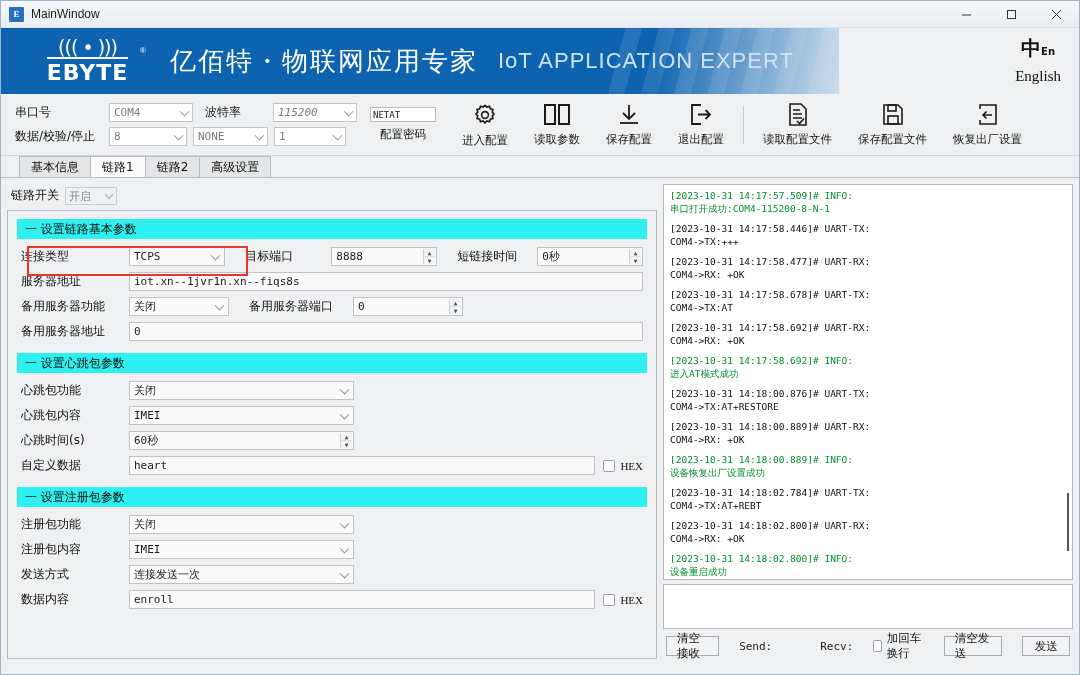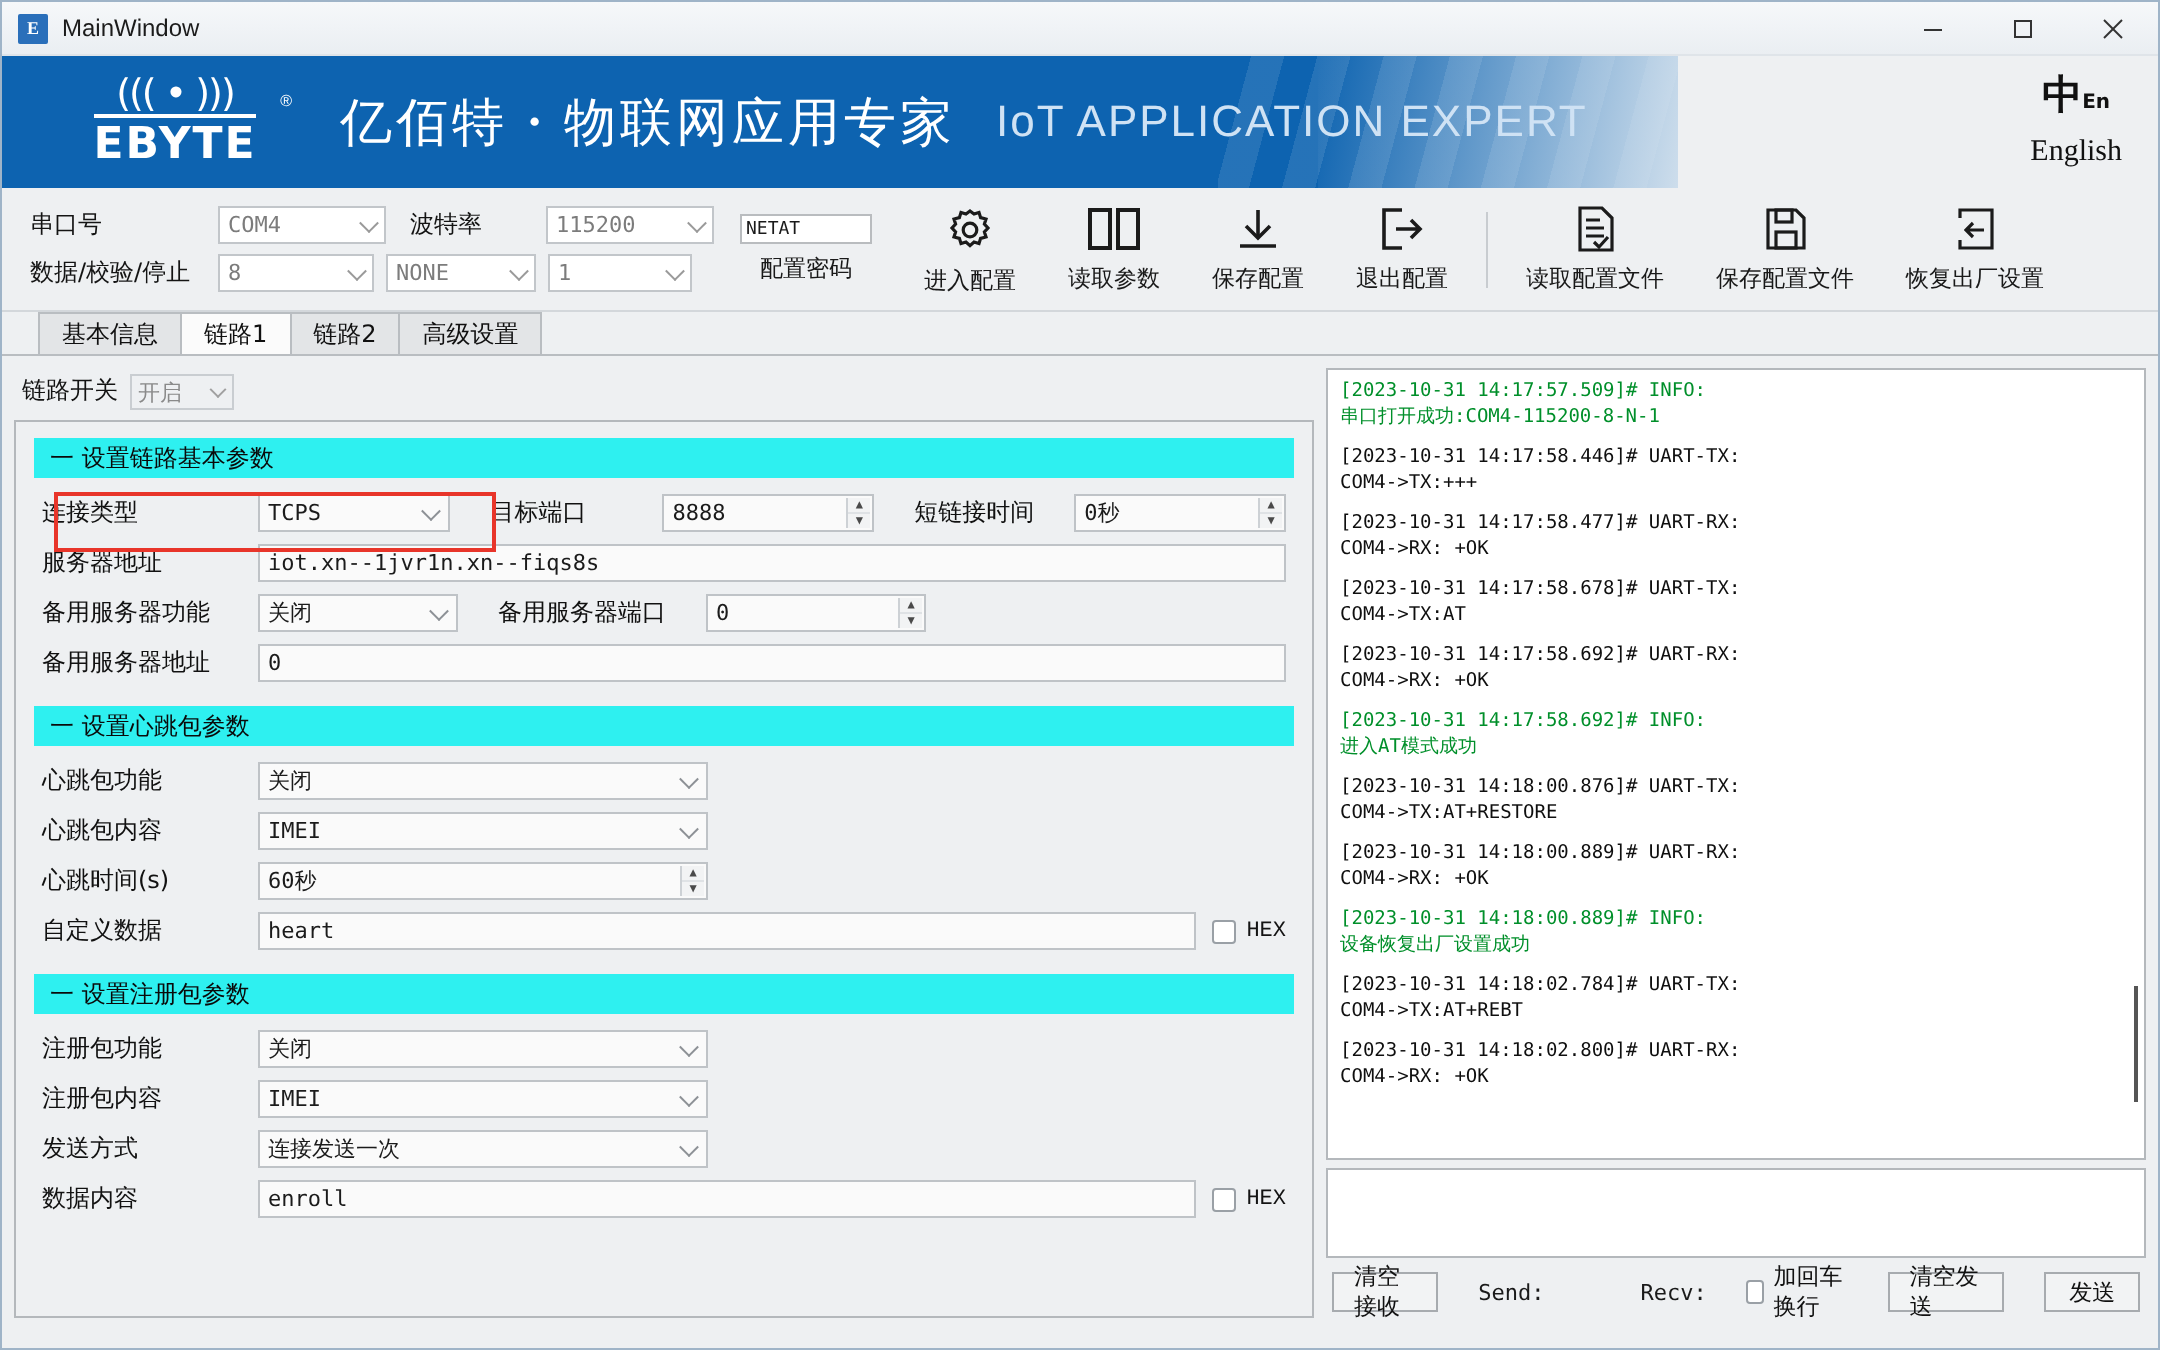--- a/index.html
+++ b/index.html
@@ -108,21 +108,21 @@
     font-size: 11px; color: #7c7c7c; display: flex; align-items: center;
     padding: 0 4px; position: relative;
     font-family: "DejaVu Sans Mono", monospace;
   }
   .combo .arrow {
     position: absolute; right: 4px; top: 50%; width: 7px; height: 7px;
     border-left: 1px solid #9a9a9a; border-bottom: 1px solid #9a9a9a;
     transform: translateY(-70%) rotate(-45deg);
   }
   .combo.w1 { width: 84px; }
-  .combo.w2 { width: 84px; }
+  .combo.w2 { width: 84px; font-style: italic; }
   .combo.w3 { width: 78px; }
   .combo.w4 { width: 75px; }
   .combo.w5 { width: 72px; }
 
   .tool-btn {
     display: flex; flex-direction: column; align-items: center; justify-content: center;
     gap: 5px; padding: 0 13px; height: 54px; cursor: default;
   }
   .tool-btn .lbl { font-size: 11.5px; color: #191919; white-space: nowrap;
                    font-family: "DejaVu Sans", sans-serif; }
@@ -206,21 +206,21 @@
     background: #f2f3f4; font-size: 6px; color: #4a4a4a; line-height: 1;
   }
   .spin-btns span:first-child { border-bottom: 1px solid #dfe2e5; }
   .finput {
     height: 19px; background: #fafafa; border: 1px solid #bfc3c7;
     font-size: 11px; color: #1b1b1b; display: flex; align-items: center;
     padding: 0 4px; font-family: "DejaVu Sans Mono", monospace;
   }
   .hexbox { display: flex; align-items: center; gap: 5px; margin-left: 8px; }
   .cb { width: 12px; height: 12px; border: 1px solid #9aa0a6; background: #fff; border-radius: 2px; }
-  .hexbox .lbl { font-size: 11px; color: #141414; font-family: Liberation Mono, monospace; }
+  .hexbox .lbl { font-size: 11px; color: #141414; font-family: Liberation Serif, serif; }
 
   .redbox {
     position: absolute; border: 2px solid #e8352a; pointer-events: none;
     left: 26px; top: 245px; width: 221px; height: 30px; z-index: 20;
   }
 
   
   .rightpane { flex: 1; display: flex; flex-direction: column; gap: 4px; }
   .logbox {
     height: 418px; background: #fff; border: 1px solid #b4b8bc;
@@ -577,20 +577,22 @@
             <div class="log-entry uart">[2023-10-31 14:18:00.876]# UART-TX:
 COM4-&gt;TX:AT+RESTORE</div>
             <div class="log-entry uart">[2023-10-31 14:18:00.889]# UART-RX:
 COM4-&gt;RX: +OK</div>
             <div class="log-entry info">[2023-10-31 14:18:00.889]# INFO:
 设备恢复出厂设置成功</div>
             <div class="log-entry uart">[2023-10-31 14:18:02.784]# UART-TX:
 COM4-&gt;TX:AT+REBT</div>
             <div class="log-entry uart">[2023-10-31 14:18:02.800]# UART-RX:
 COM4-&gt;RX: +OK</div>
+            <div class="log-entry info">[2023-10-31 14:18:02.800]# INFO:
+设备重启成功</div>
           </div>
         <div class="log-scroll"></div>
       </div>
       <div class="sendbox"></div>
       <div class="logbar">
         <div class="btn">清空接收</div>
         <div class="counter">Send:</div>
         <div class="counter" style="margin-left:28px">Recv:</div>
         <div class="crlf">
           <span class="cb"></span>

